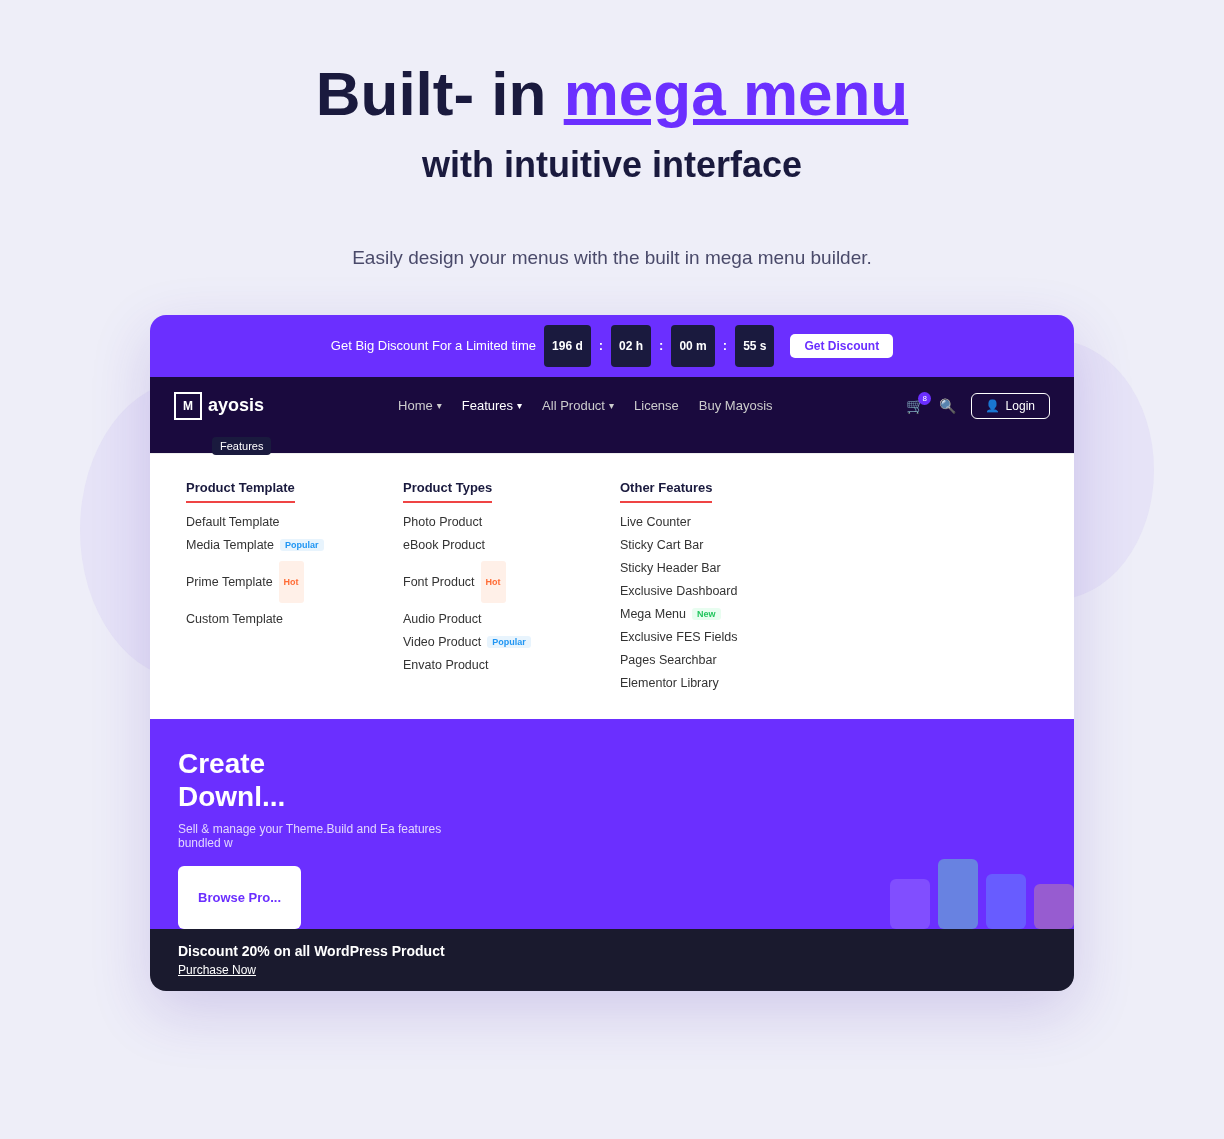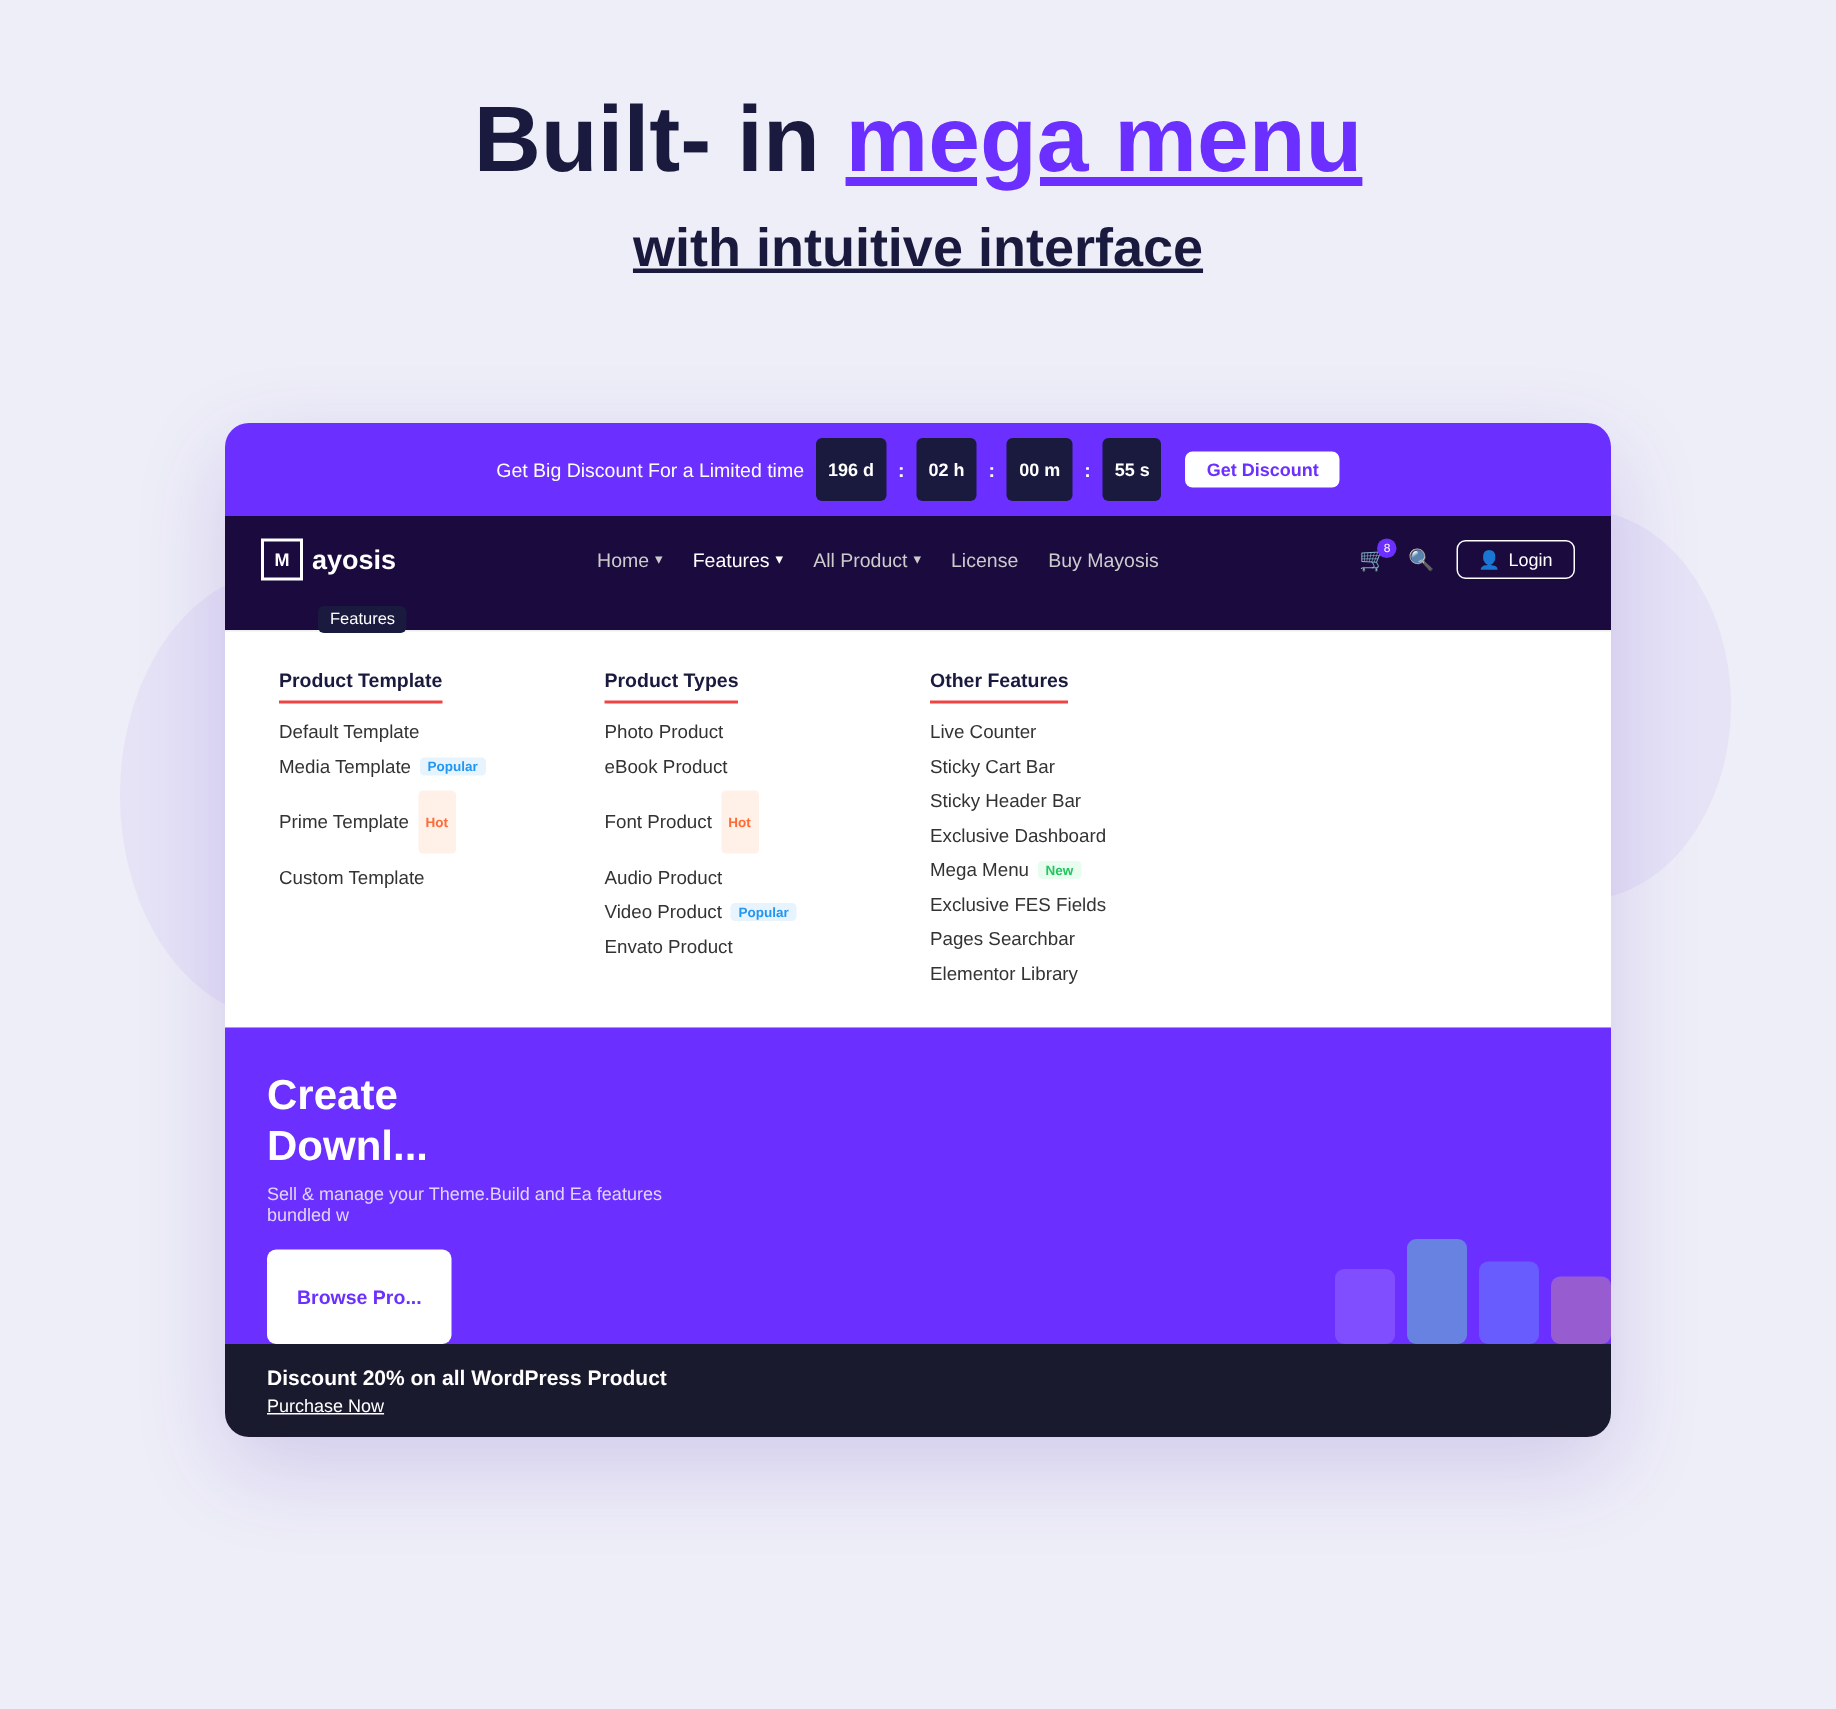--- a/index.html
+++ b/index.html
@@ -30,21 +30,20 @@
     .hero-title .accent {
       color: #6b2fff;
       text-decoration: underline;
       text-underline-offset: 4px;
     }
     .hero-subtitle {
       font-size: 36px;
       font-weight: 800;
       color: #1a1a3e;
       margin-bottom: 24px;
-      text-decoration: underline;
     }
     .hero-desc {
       font-size: 19px;
       color: #4a4a6a;
       line-height: 1.7;
       font-weight: 400;
     }
 
     
     .bg-circle-left {
@@ -340,20 +339,21 @@
   <div class="bg-circle-left"></div>
   <div class="bg-circle-right"></div>
 
   <div class="hero-section">
     <h1 class="hero-title">
       <span>Built- in </span><span class="accent">mega menu</span>
     </h1>
     <h2 class="hero-subtitle">with intuitive interface</h2>
     <p class="hero-desc">
       <br>
+      <span>Easily design your menus with the built in mega menu builder.</span>
     </p>
   </div>
 
   <div class="browser-mockup">
 
     <div class="top-bar">
       <span class="label">Get Big Discount For a Limited time</span>
       <span class="counter-badge">196 d</span>
       <span class="colon">:</span>
       <span class="counter-badge">02 h</span>

